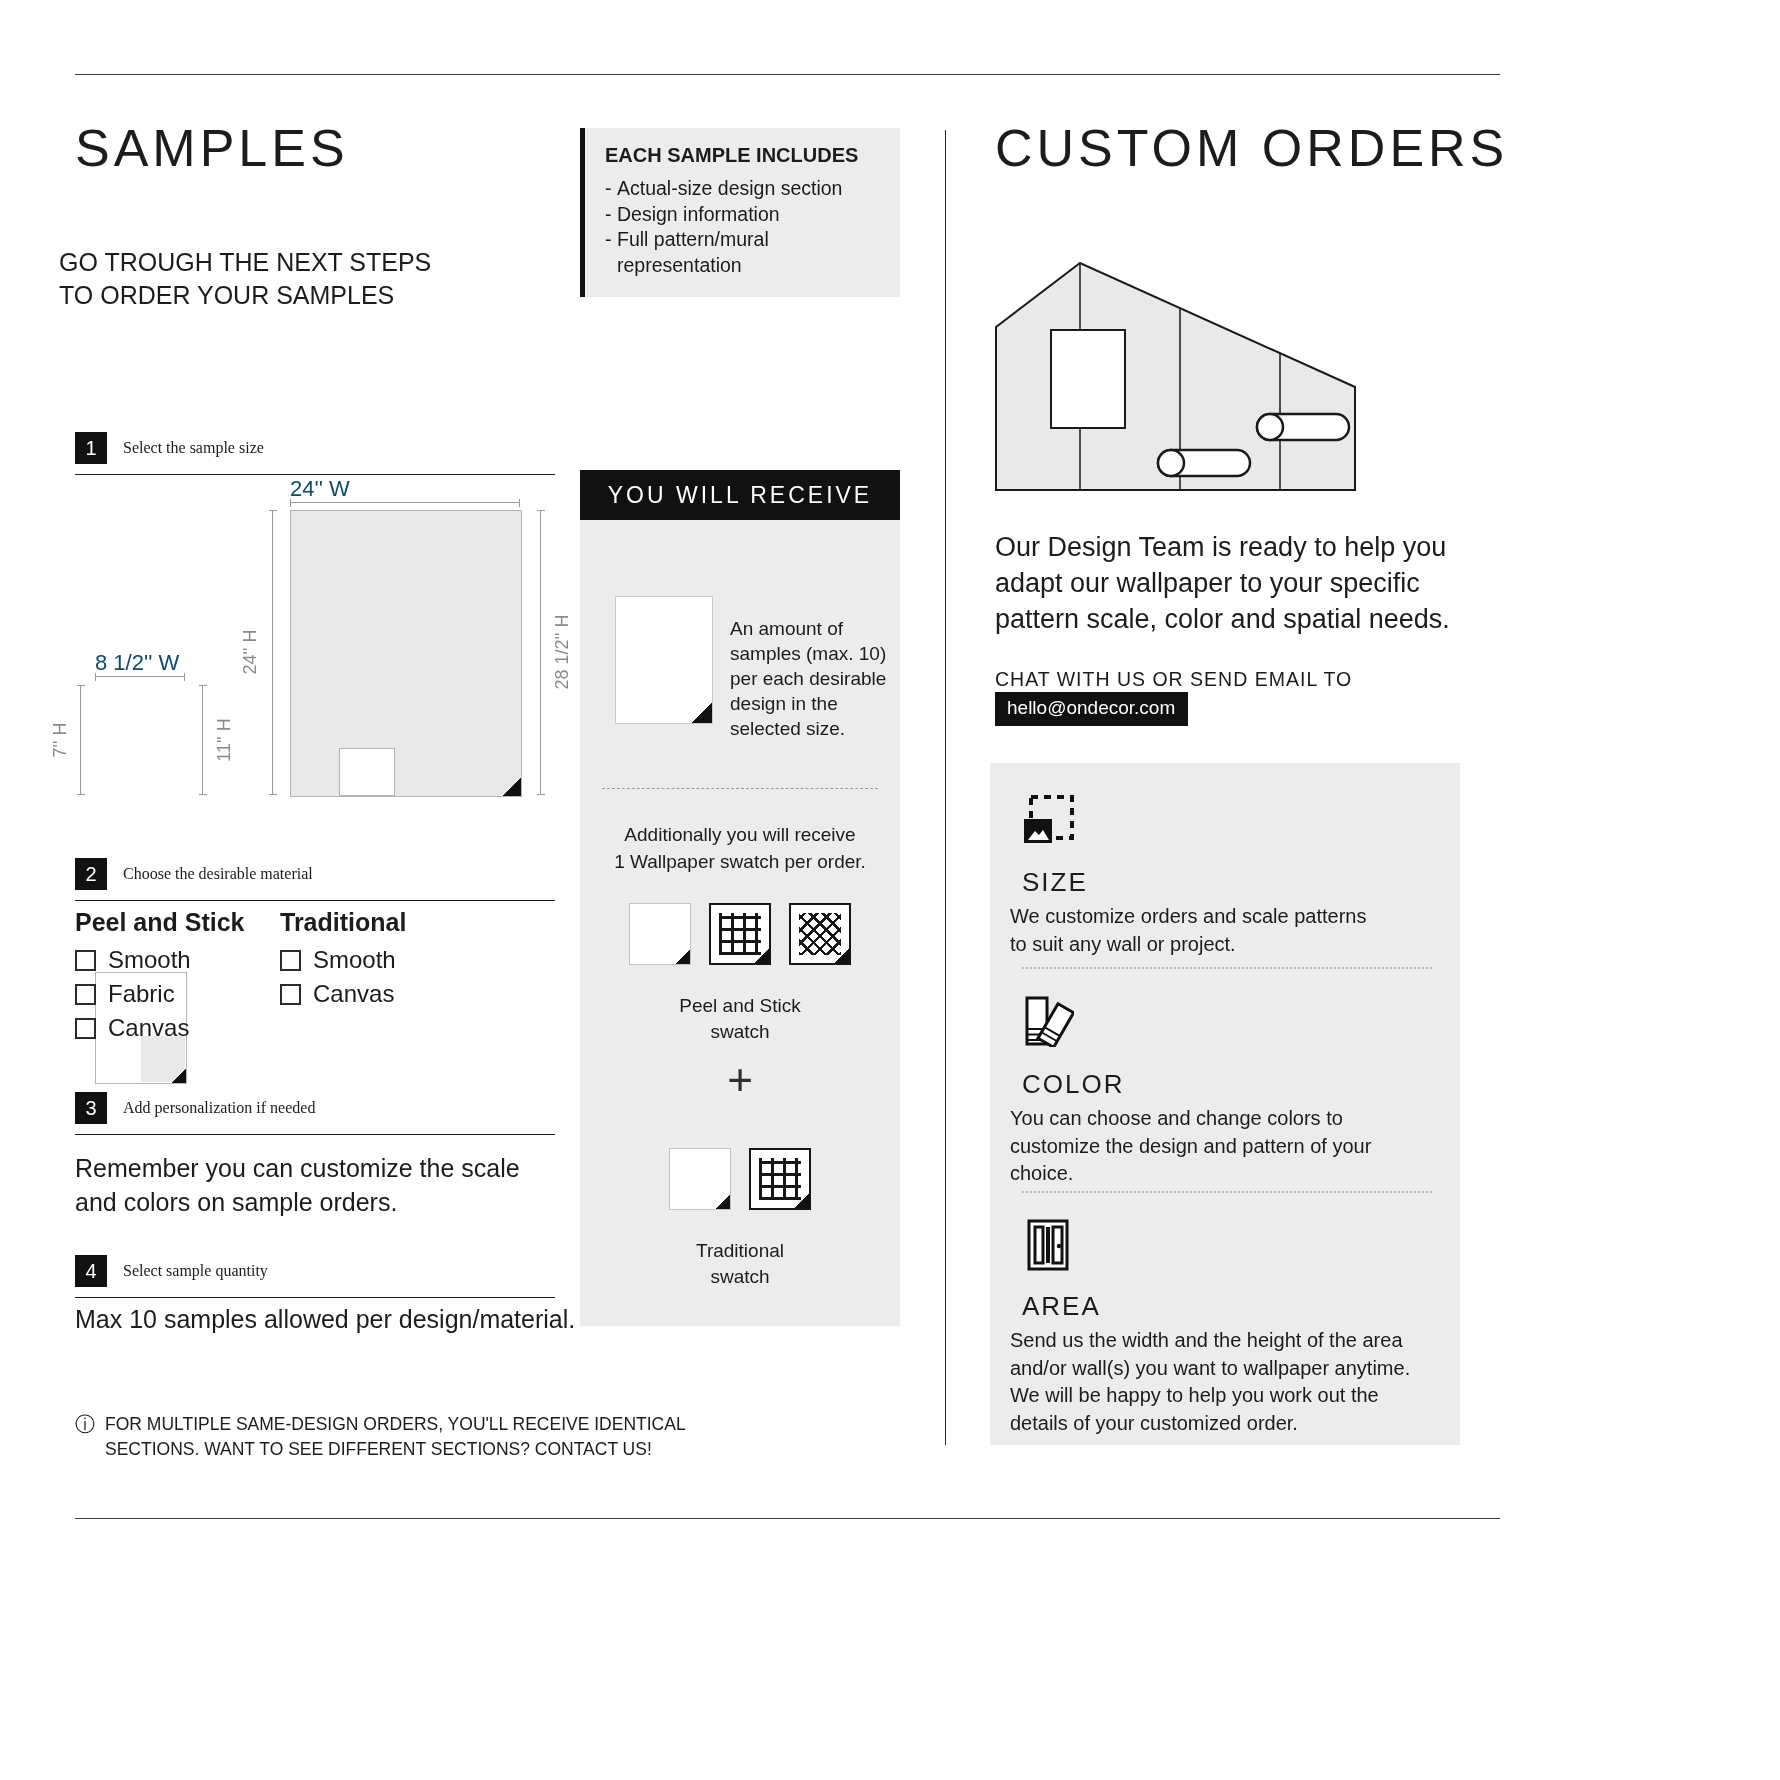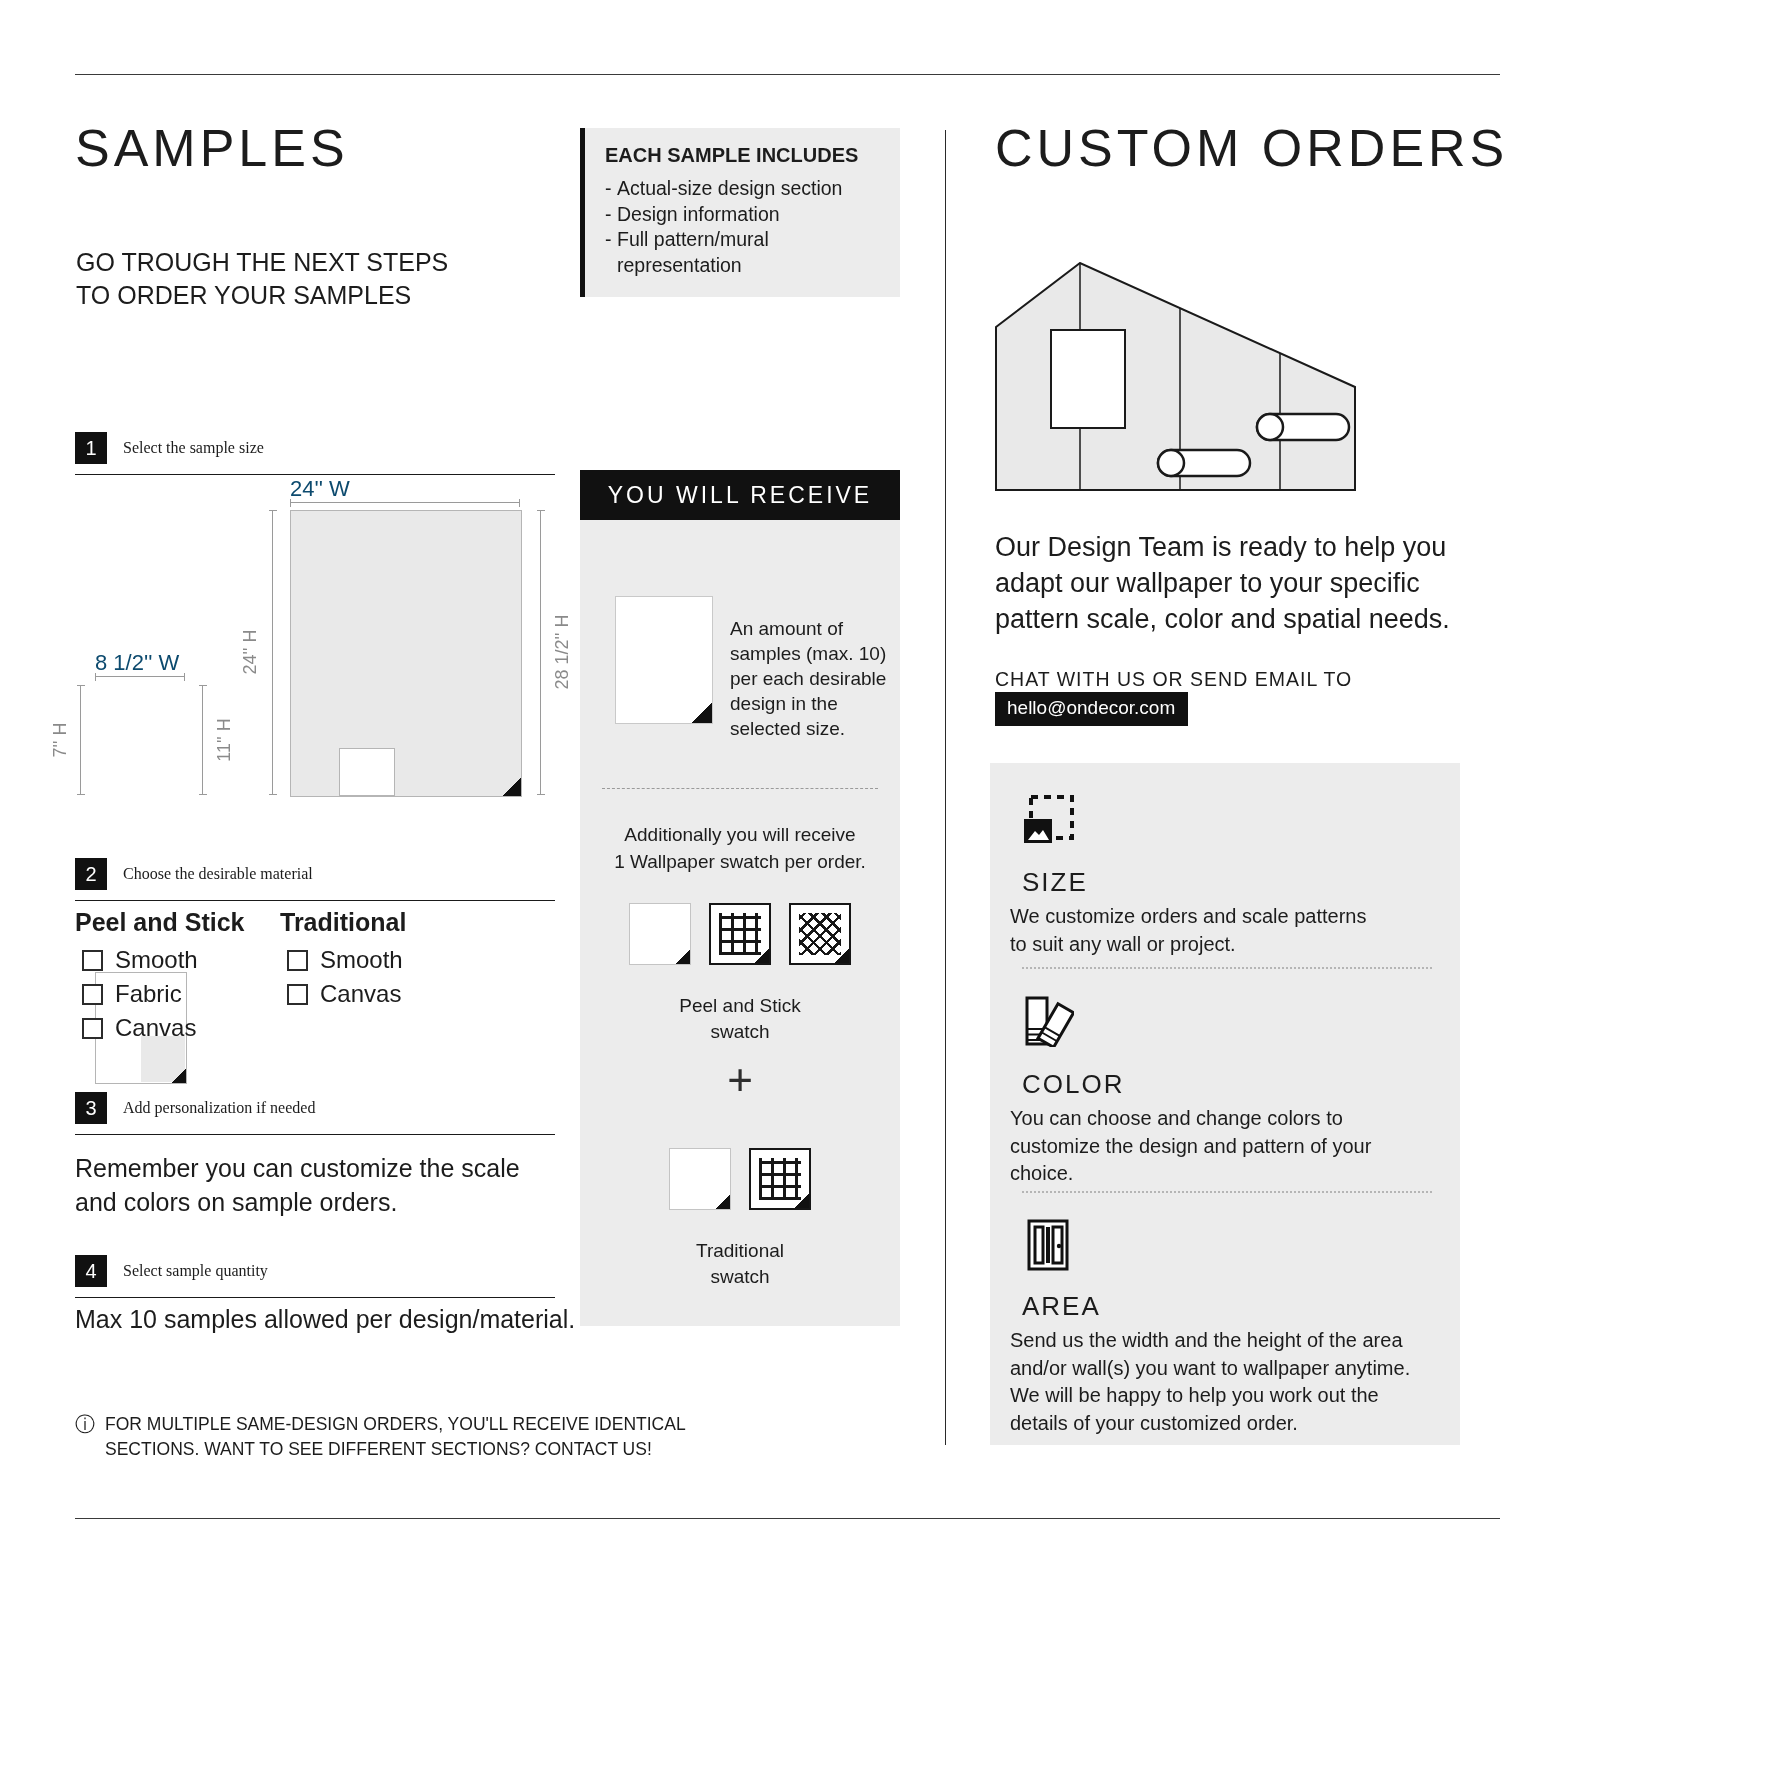--- a/index.html
+++ b/index.html
@@ -33,21 +33,21 @@
   .dimline-h::before{left:0;}.dimline-h::after{right:0;}
   .dimline-v{position:absolute;width:0;border-left:1px solid #9a9a9a;}
   .dimline-v::before,.dimline-v::after{content:"";position:absolute;left:-4px;height:1px;width:8px;background:#9a9a9a;}
   .dimline-v::before{top:0;}.dimline-v::after{bottom:0;}
   .dimlabel-h{position:absolute;color:#0c4a6e;font-size:22px;}
   .dimlabel-v{position:absolute;color:#8a8a8a;font-size:18px;white-space:nowrap;
     transform:translate(-50%,-50%) rotate(-90deg);}
 
   
   .mat-title{position:absolute;font-size:25px;font-weight:bold;}
-  .opt{position:absolute;display:flex;align-items:center;gap:12px;font-size:24px;margin-left:7px;}
+  .opt{position:absolute;display:flex;align-items:center;gap:12px;font-size:24px;}
   .cb{width:17px;height:17px;border:2px solid #2b2b2b;background:#fff;display:inline-block;flex:0 0 auto;}
 
   .body-text{position:absolute;font-size:25px;line-height:1.35;}
   .footnote{position:absolute;display:flex;gap:10px;font-size:17.5px;line-height:1.4;width:640px;}
   .footnote .info-glyph{font-size:20px;line-height:1.2;flex:0 0 auto;}
 
   
   .includes-box{position:absolute;left:580px;top:128px;width:320px;background:#ececec;
     border-left:5px solid #111;padding:16px 20px 18px 20px;box-sizing:border-box;}
   .includes-title{font-size:20px;font-weight:bold;margin-bottom:9px;}
@@ -85,21 +85,21 @@
   .feat-text{position:absolute;left:20px;width:420px;font-size:20px;line-height:1.38;}
   .dotsep{position:absolute;left:32px;width:410px;height:0;border-top:2px dotted #b5b5b5;}
 </style>
 </head>
 <body>
 
 <div class="rule" style="left:75px;top:74px;width:1425px;"></div>
 <div class="rule" style="left:75px;top:1518px;width:1425px;"></div>
 
 <div class="big-title" style="left:75px;top:118px;">SAMPLES</div>
-<div class="intro-text preline" style="left:76px;top:246px;">GO TROUGH THE NEXT STEPS
+<div class="intro-text preline" style="left:59px;top:246px;">GO TROUGH THE NEXT STEPS
 TO ORDER YOUR SAMPLES</div>
 
 <div class="includes-box">
   <div class="includes-title">EACH SAMPLE INCLUDES</div>
   <div class="inc-item">Actual-size design section</div>
   <div class="inc-item">Design information</div>
   <div class="inc-item">Full pattern/mural representation</div>
 </div>
 
 <div class="step-head" style="left:75px;top:432px;">

